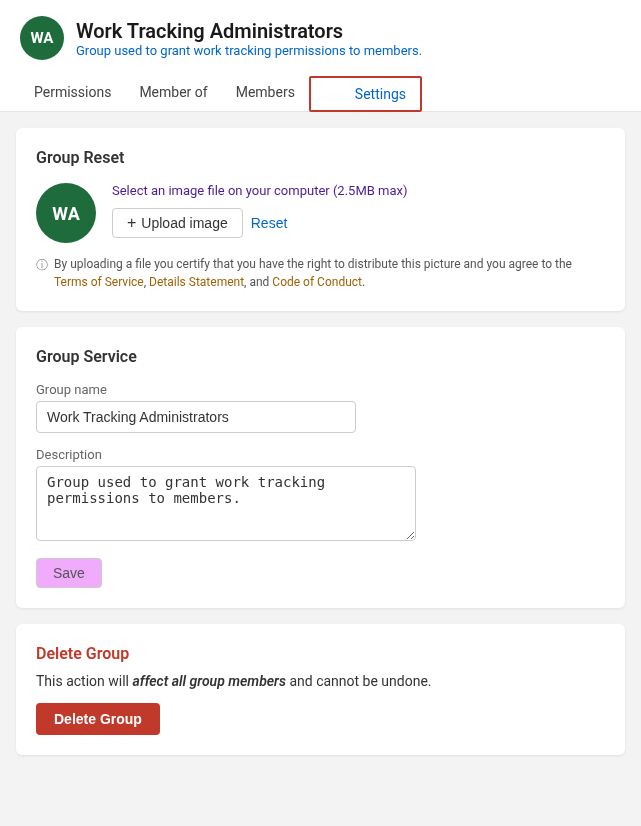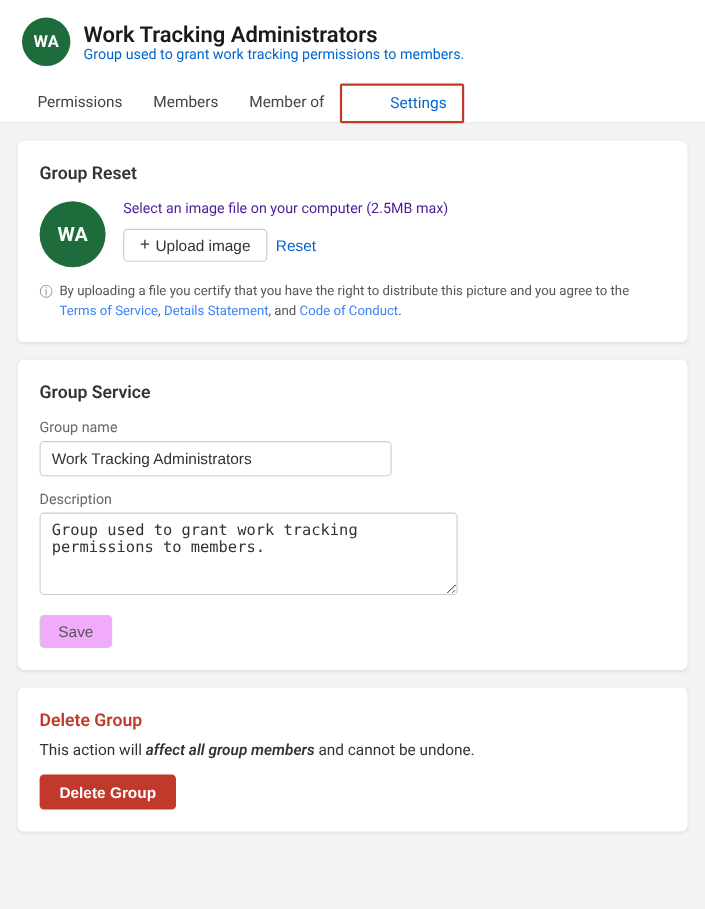--- a/index.html
+++ b/index.html
@@ -47,21 +47,20 @@
 
     .header-text p {
       font-size: 13px;
       color: #0066cc;
     }
 
     .tabs {
       display: flex;
       gap: 0;
       margin-top: 16px;
-      align-items: center;
     }
 
     .tab {
       padding: 8px 14px;
       font-size: 14px;
       color: #444;
       cursor: pointer;
       border-bottom: 2px solid transparent;
       text-decoration: none;
       display: inline-block;
@@ -165,21 +164,21 @@
       line-height: 1.5;
     }
 
     .upload-notice .info-icon {
       color: #888;
       flex-shrink: 0;
       margin-top: 1px;
     }
 
     .upload-notice a {
-      color: #3b82f6;
+      color: #a16207;
       text-decoration: none;
     }
 
     .form-group {
       margin-bottom: 14px;
     }
 
     .form-label {
       font-size: 13px;
       color: #666;
@@ -257,22 +256,22 @@
 <div class="header">
   <div class="header-top">
     <div class="avatar">WA</div>
     <div class="header-text">
       <h1>Work Tracking Administrators</h1>
       <p>Group used to grant work tracking permissions to members.</p>
     </div>
   </div>
   <div class="tabs">
     <a class="tab">Permissions</a>
+    <a class="tab">Member of</a>
     <a class="tab">Members</a>
-    <a class="tab">Member of</a>
     <a class="tab active">Settings</a>
   </div>
 </div>
 
 <div class="content">
 
   <div class="card">
     <div class="card-title">Group Reset</div>
     <div class="group-image-row">
       <div class="group-avatar">WA</div>

